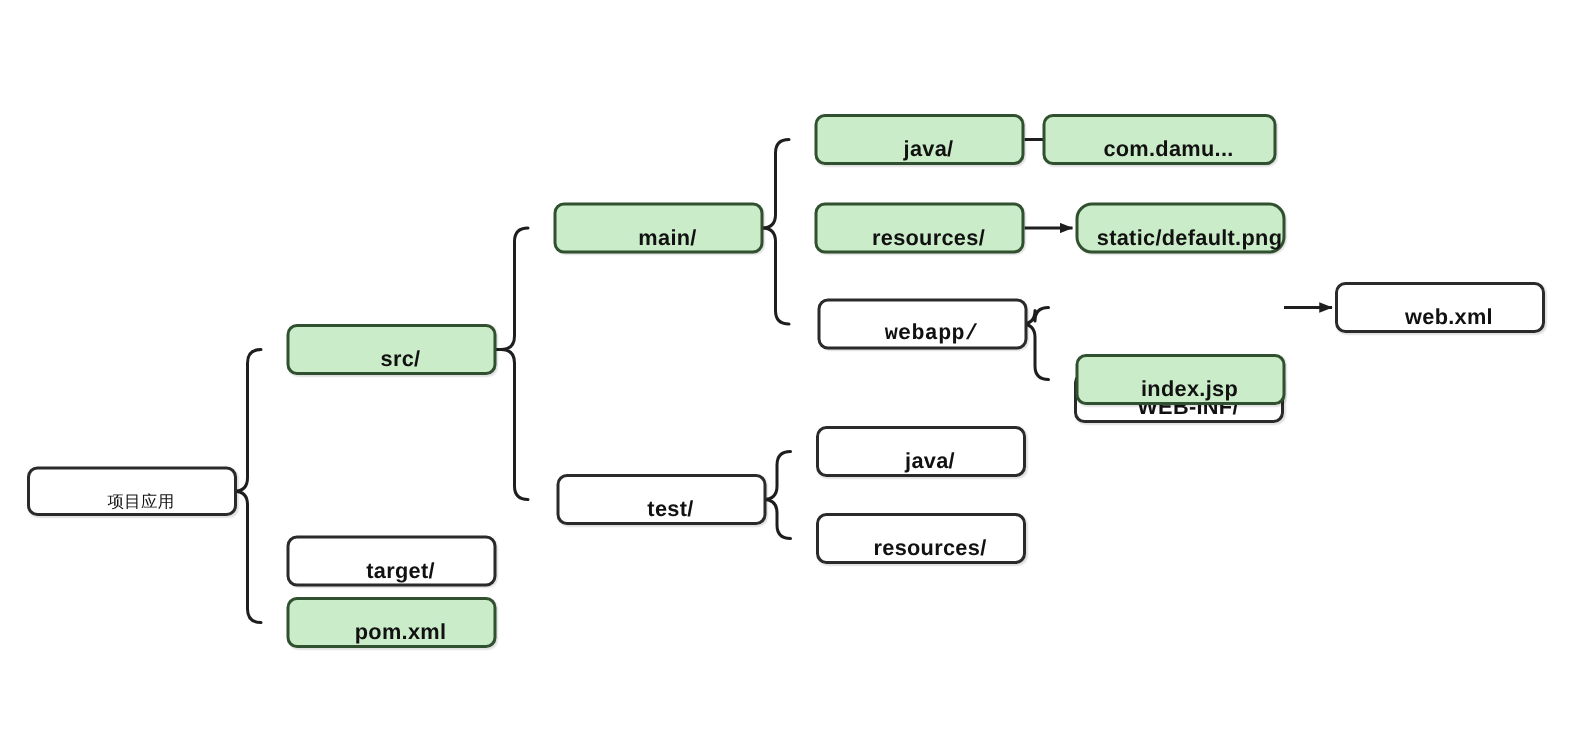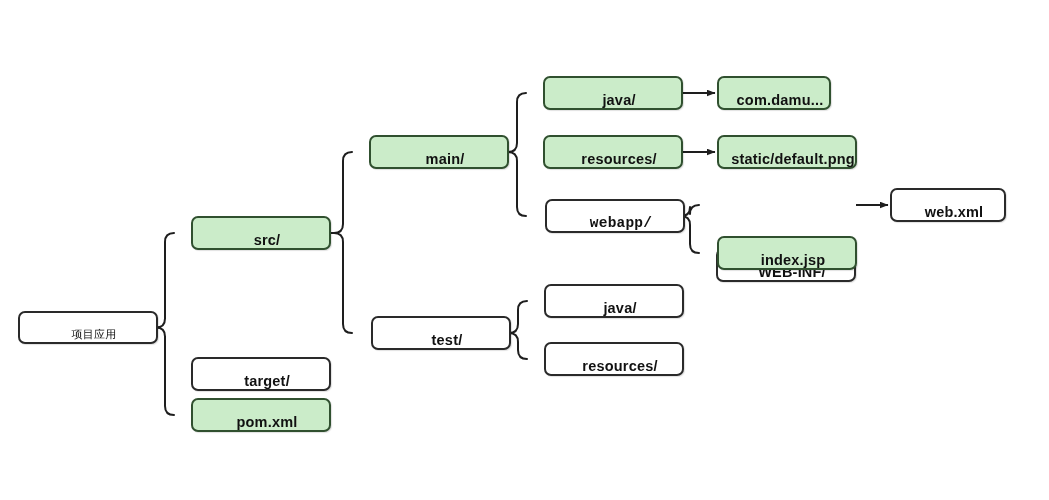--- a/index.html
+++ b/index.html
@@ -106,29 +106,29 @@
       </div>
       <div class="node" style="left: 545px; top: 199px; width: 140px; height: 34px; font-family: Liberation Mono, monospace;">
         <span>webapp/</span>
       </div>
       <div class="node" style="left: 544px; top: 284px; width: 140px; height: 34px;">
         <span>java/</span>
       </div>
       <div class="node" style="left: 544px; top: 342px; width: 140px; height: 34px;">
         <span>resources/</span>
       </div>
-      <div class="node green" style="left: 717px; top: 76px; width: 114px; height: 34px;">
+      <div class="node green" style="left: 695px; top: 76px; width: 156px; height: 34px;">
         <span>com.damu...</span>
       </div>
-      <div class="node green" style="left: 717px; top: 135px; width: 140px; height: 34px;">
+      <div class="node green" style="left: 717px; top: 135px; width: 140px; height: 34px; border-radius: 11px;">
         <span>static/default.png</span>
       </div>
       <div class="node" style="left: 716px; top: 200px; width: 140px; height: 34px; margin-top: 48px;">
         <span>WEB-INF/</span>
       </div>
       <div class="node green" style="left: 717px; top: 236px; width: 140px; height: 34px;">
         <span>index.jsp</span>
       </div>
-      <div class="node" style="left: 890px; top: 188px; width: 116px; height: 34px;">
+      <div class="node" style="left: 890px; top: 188px; width: 140px; height: 34px;">
         <span>web.xml</span>
       </div>
     </div>
 </div>
 
 </body></html>

